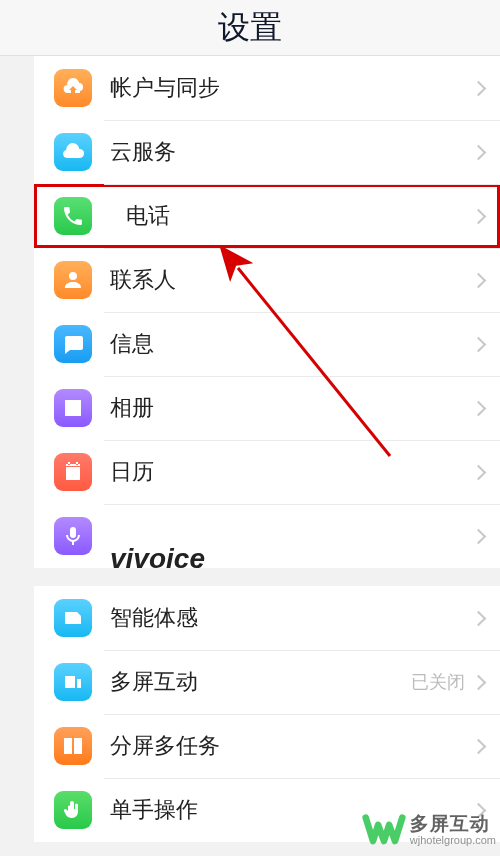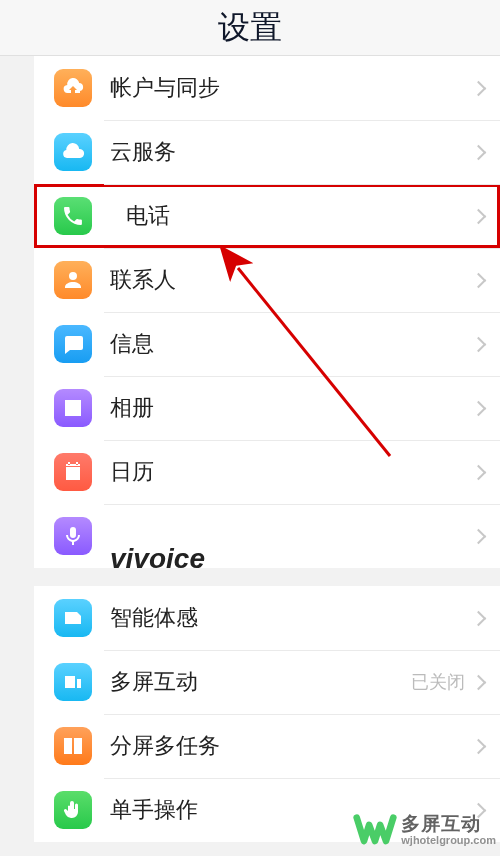--- a/index.html
+++ b/index.html
@@ -112,21 +112,21 @@
       z-index: 200;
       opacity: 0.92;
     }
     .wm-logo {
       width: 44px;
       height: 40px;
       margin-right: 4px;
     }
     .wm-text { display: flex; flex-direction: column; line-height: 1.1; }
     .wm-title { font-family: sans-serif; font-size: 19px; font-weight: 700; color: #555; letter-spacing: 1px;}
-    .wm-sub { font-family: sans-serif; font-size: 11px; color: #888; font-weight: bold; }
+    .wm-sub { font-family: sans-serif; font-size: 11px; color: #888; }
   </style>
 </head>
 <body>
 
 <div class="header">设置</div>
 
 <div class="content" id="content">
     <div class="section">
       <div class="row">
         <div class="icon-box bg-orange">

